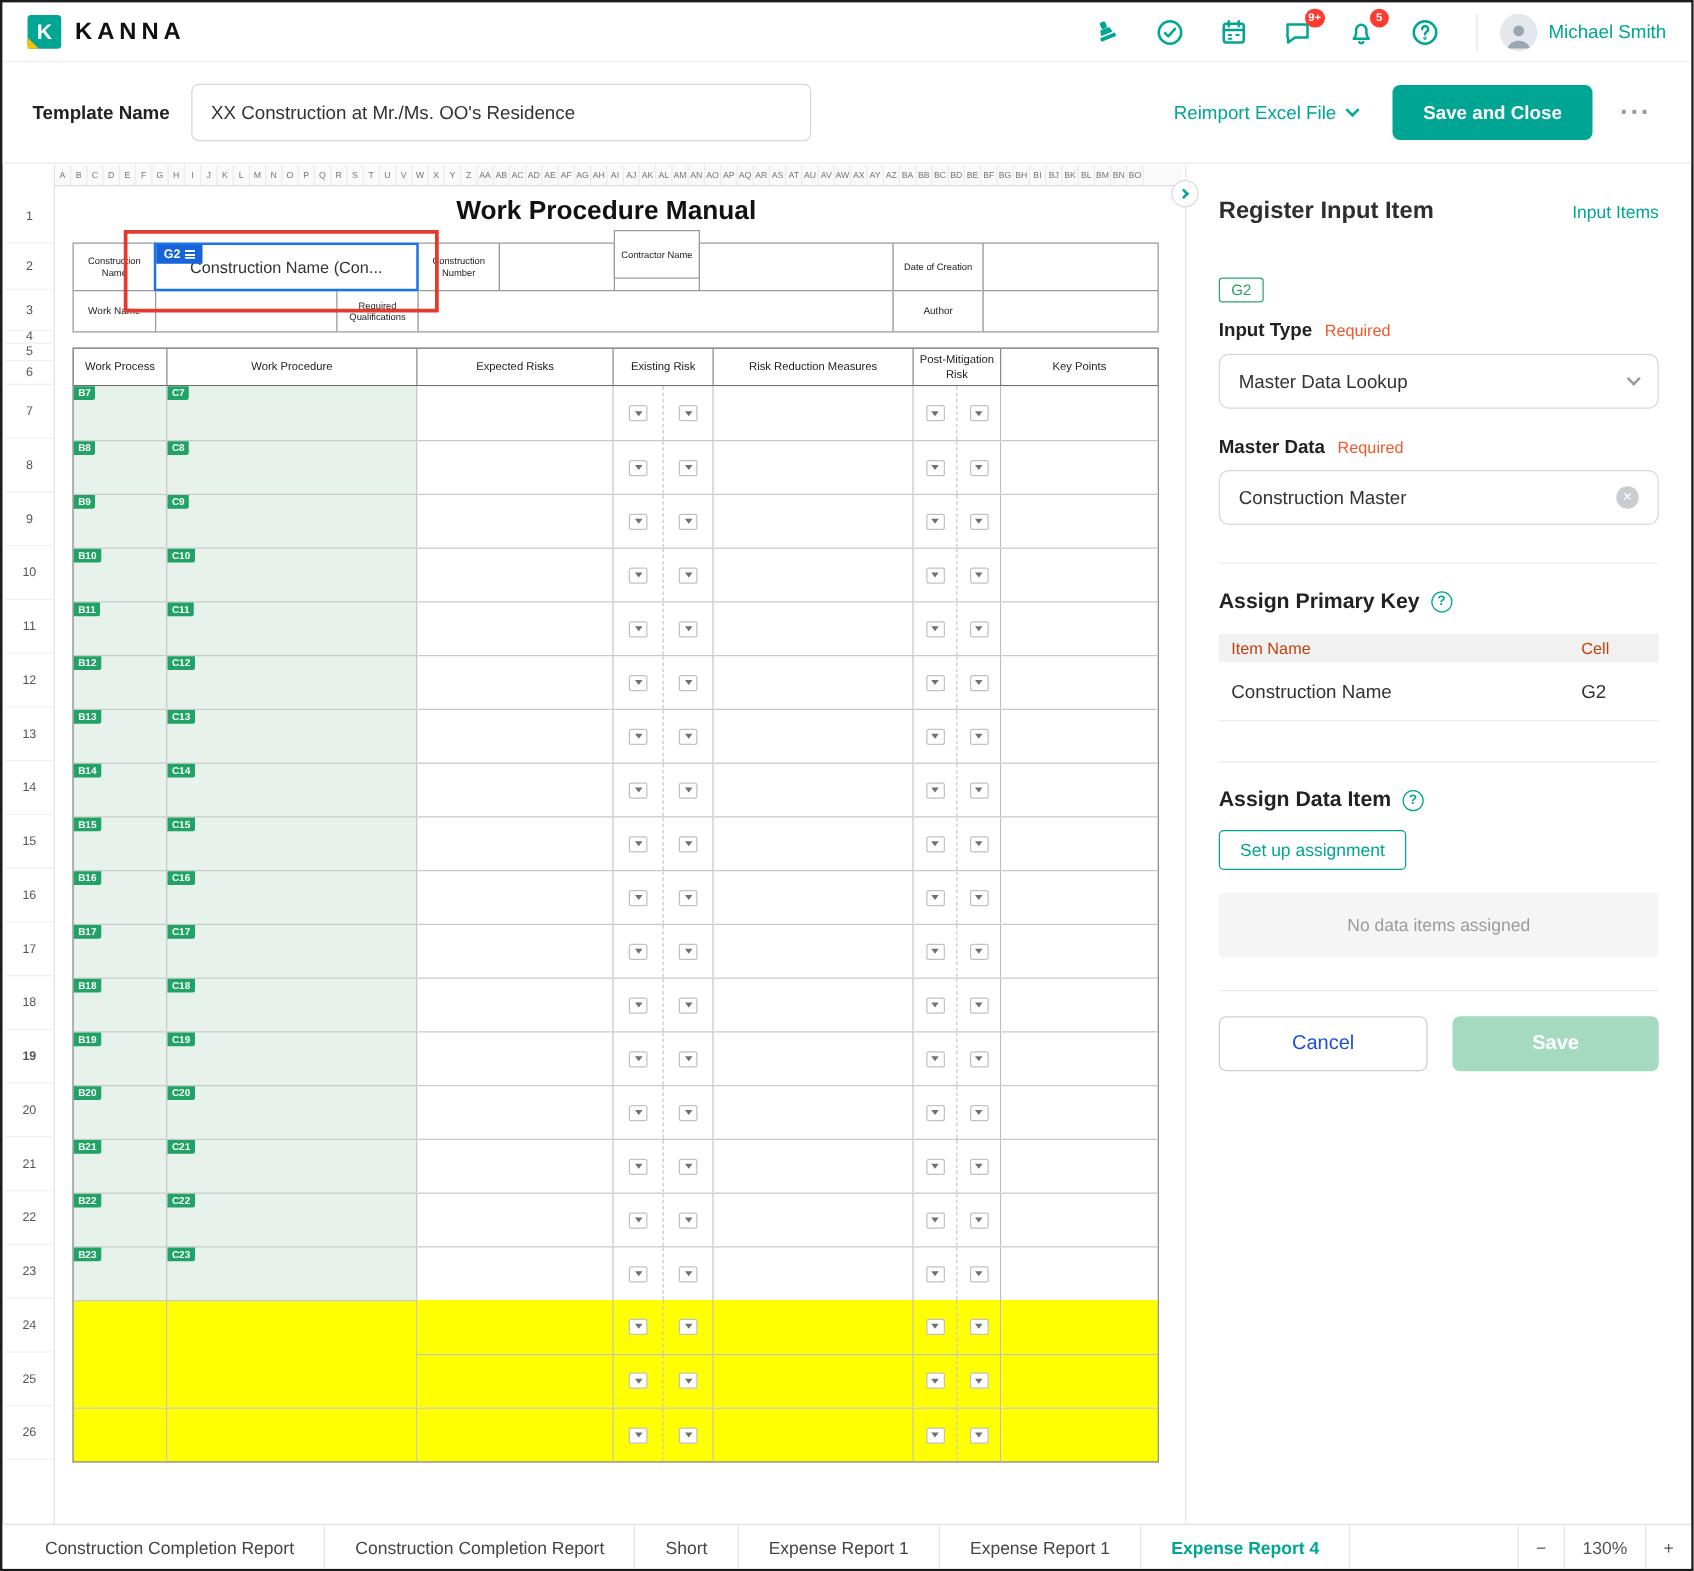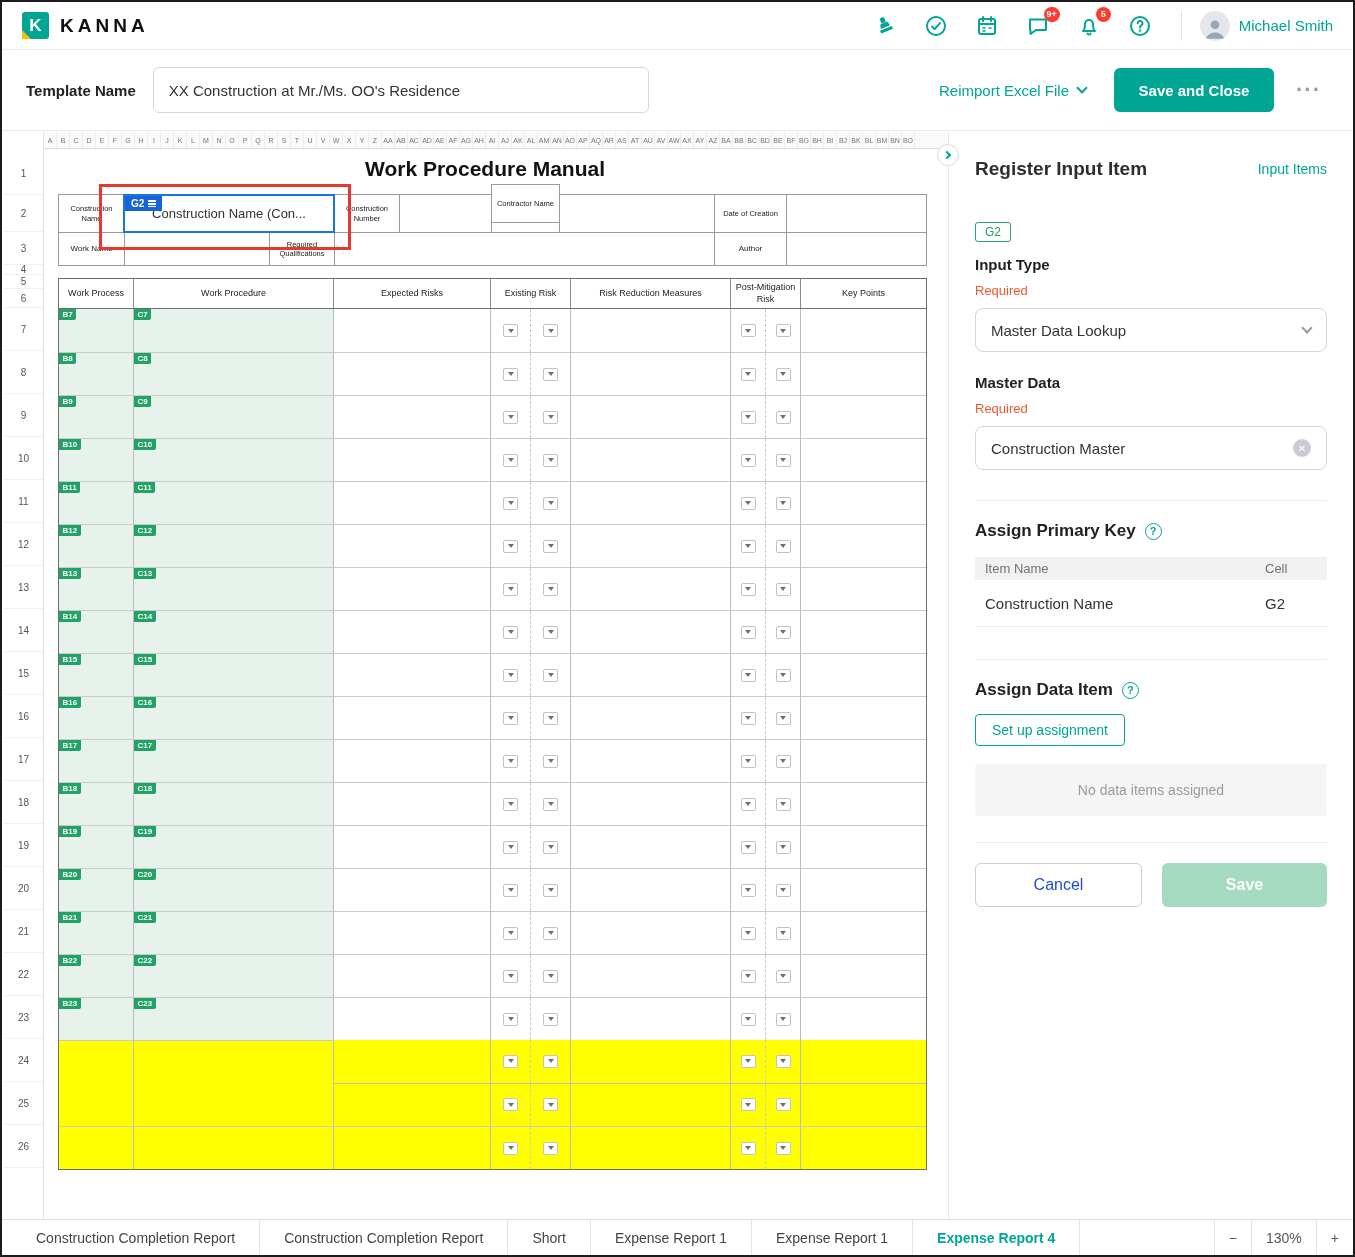--- a/index.html
+++ b/index.html
@@ -69,30 +69,30 @@
   .yrow .td { border-top:none !important; }
 
   
   .panel { position:absolute; top:130px; left:946px; right:2px; bottom:36px; background:#fff; border-left:1px solid #e6e6e6; padding:26px 24px 0 26px; overflow:hidden; }
   .collapse-btn { position:absolute; left:935px; top:142px; width:22px; height:22px; border-radius:50%; background:#fff; border:1px solid #dcdcdc; display:flex; align-items:center; justify-content:center; z-index:6; cursor:pointer; }
   .chev-right { width:6px; height:6px; border-right:2px solid #00a693; border-top:2px solid #00a693; transform:rotate(45deg); margin-left:-2px; }
   .panel-header { display:flex; justify-content:space-between; align-items:center; }
   .panel-title { font-size:19px; font-weight:bold; color:#2e2e2e; }
   .panel-link { font-size:14px; color:#00a693; cursor:pointer; }
   .cell-badge { display:inline-block; margin-top:42px; border:1px solid #2aa56b; color:#1f9e5f; font-size:12px; padding:2px 9px; border-radius:3px; }
-  .field-label { margin-top:14px; font-size:15px; font-weight:bold; color:#222; display:flex; align-items:flex-start; gap:10px;flex-direction:column; }
+  .field-label { margin-top:14px; font-size:15px; font-weight:bold; color:#222; display:flex; align-items:center; gap:10px; }
   .required { font-size:13px; color:#f0582b; font-weight:normal; }
   .select-box, .input-box { margin-top:10px; height:44px; border:1px solid #d6d6d6; border-radius:8px; display:flex; align-items:center; justify-content:space-between; padding:0 15px; font-size:15px; color:#333; background:#fff; cursor:pointer; }
   .select-chev { width:8px; height:8px; border-right:2px solid #9a9a9a; border-bottom:2px solid #9a9a9a; transform:rotate(45deg); margin-top:-4px; }
   .clear-icon { width:18px; height:18px; border-radius:50%; background:#c9cdd2; color:#fff; font-size:10px; display:flex; align-items:center; justify-content:center; cursor:pointer; }
   .panel-divider { margin-top:30px; border-top:1px solid #ececec; }
   .section-title { margin-top:20px; font-size:17px; font-weight:bold; color:#222; display:flex; align-items:center; gap:9px; }
   .help-icon { width:17px; height:17px; border-radius:50%; border:1.5px solid #00a693; color:#00a693; font-size:11px; font-weight:bold; display:flex; align-items:center; justify-content:center; cursor:pointer; }
   .pk-table { margin-top:16px; }
-  .pk-head { display:flex; align-items:center; background:#f1f1f1; height:23px; font-size:13px; color:#737373; padding:0 0 0 10px; }
+  .pk-head { display:flex; align-items:center; background:#f1f1f1; height:23px; font-size:13px; color:#c2410c; padding:0 0 0 10px; }
   .pk-row { display:flex; align-items:center; height:47px; border-bottom:1px solid #ececec; font-size:15px; color:#333; padding:0 0 0 10px; }
   .pk-left { flex:1; }
   .pk-right { flex:0 0 62px; text-align:left; }
   .setup-btn { margin-top:14px; height:32px; border:1px solid #00a693; color:#00a693; background:#fff; border-radius:4px; font-size:14px; padding:0 16px; cursor:pointer; }
   .empty-box { margin-top:18px; height:52px; background:#f5f5f5; border-radius:4px; display:flex; align-items:center; justify-content:center; color:#9b9b9b; font-size:14px; }
   .panel-actions { margin-top:20px; display:flex; gap:20px; }
   .cancel-btn { flex:1; height:44px; border:1px solid #cfcfcf; border-radius:6px; background:#fff; color:#1d4ed8; font-size:16px; cursor:pointer; }
   .save-btn { flex:1; height:44px; border:none; border-radius:6px; background:#a4dac0; color:#fff; font-size:16px; font-weight:bold; cursor:default; }
 
   
@@ -260,21 +260,21 @@
         <div class="row-num" style="top: 262px; height: 43px;">9</div>
         <div class="row-num" style="top: 305px; height: 43px;">10</div>
         <div class="row-num" style="top: 348px; height: 43px;">11</div>
         <div class="row-num" style="top: 391px; height: 43px;">12</div>
         <div class="row-num" style="top: 434px; height: 43px;">13</div>
         <div class="row-num" style="top: 477px; height: 43px;">14</div>
         <div class="row-num" style="top: 520px; height: 43px;">15</div>
         <div class="row-num" style="top: 563px; height: 43px;">16</div>
         <div class="row-num" style="top: 606px; height: 43px;">17</div>
         <div class="row-num" style="top: 649px; height: 43px;">18</div>
-        <div class="row-num" style="top: 692px; height: 43px;">19</div>
+        <div class="row-num" style="top: 692px; height: 43px; font-weight: bold;">19</div>
         <div class="row-num" style="top: 735px; height: 43px;">20</div>
         <div class="row-num" style="top: 778px; height: 43px;">21</div>
         <div class="row-num" style="top: 821px; height: 43px;">22</div>
         <div class="row-num" style="top: 864px; height: 43px;">23</div>
         <div class="row-num" style="top: 907px; height: 43px;">24</div>
         <div class="row-num" style="top: 950px; height: 43px;">25</div>
         <div class="row-num" style="top: 993px; height: 43px;">26</div>
       </div>
 
     <div class="sheet-title">Work Procedure Manual</div>

